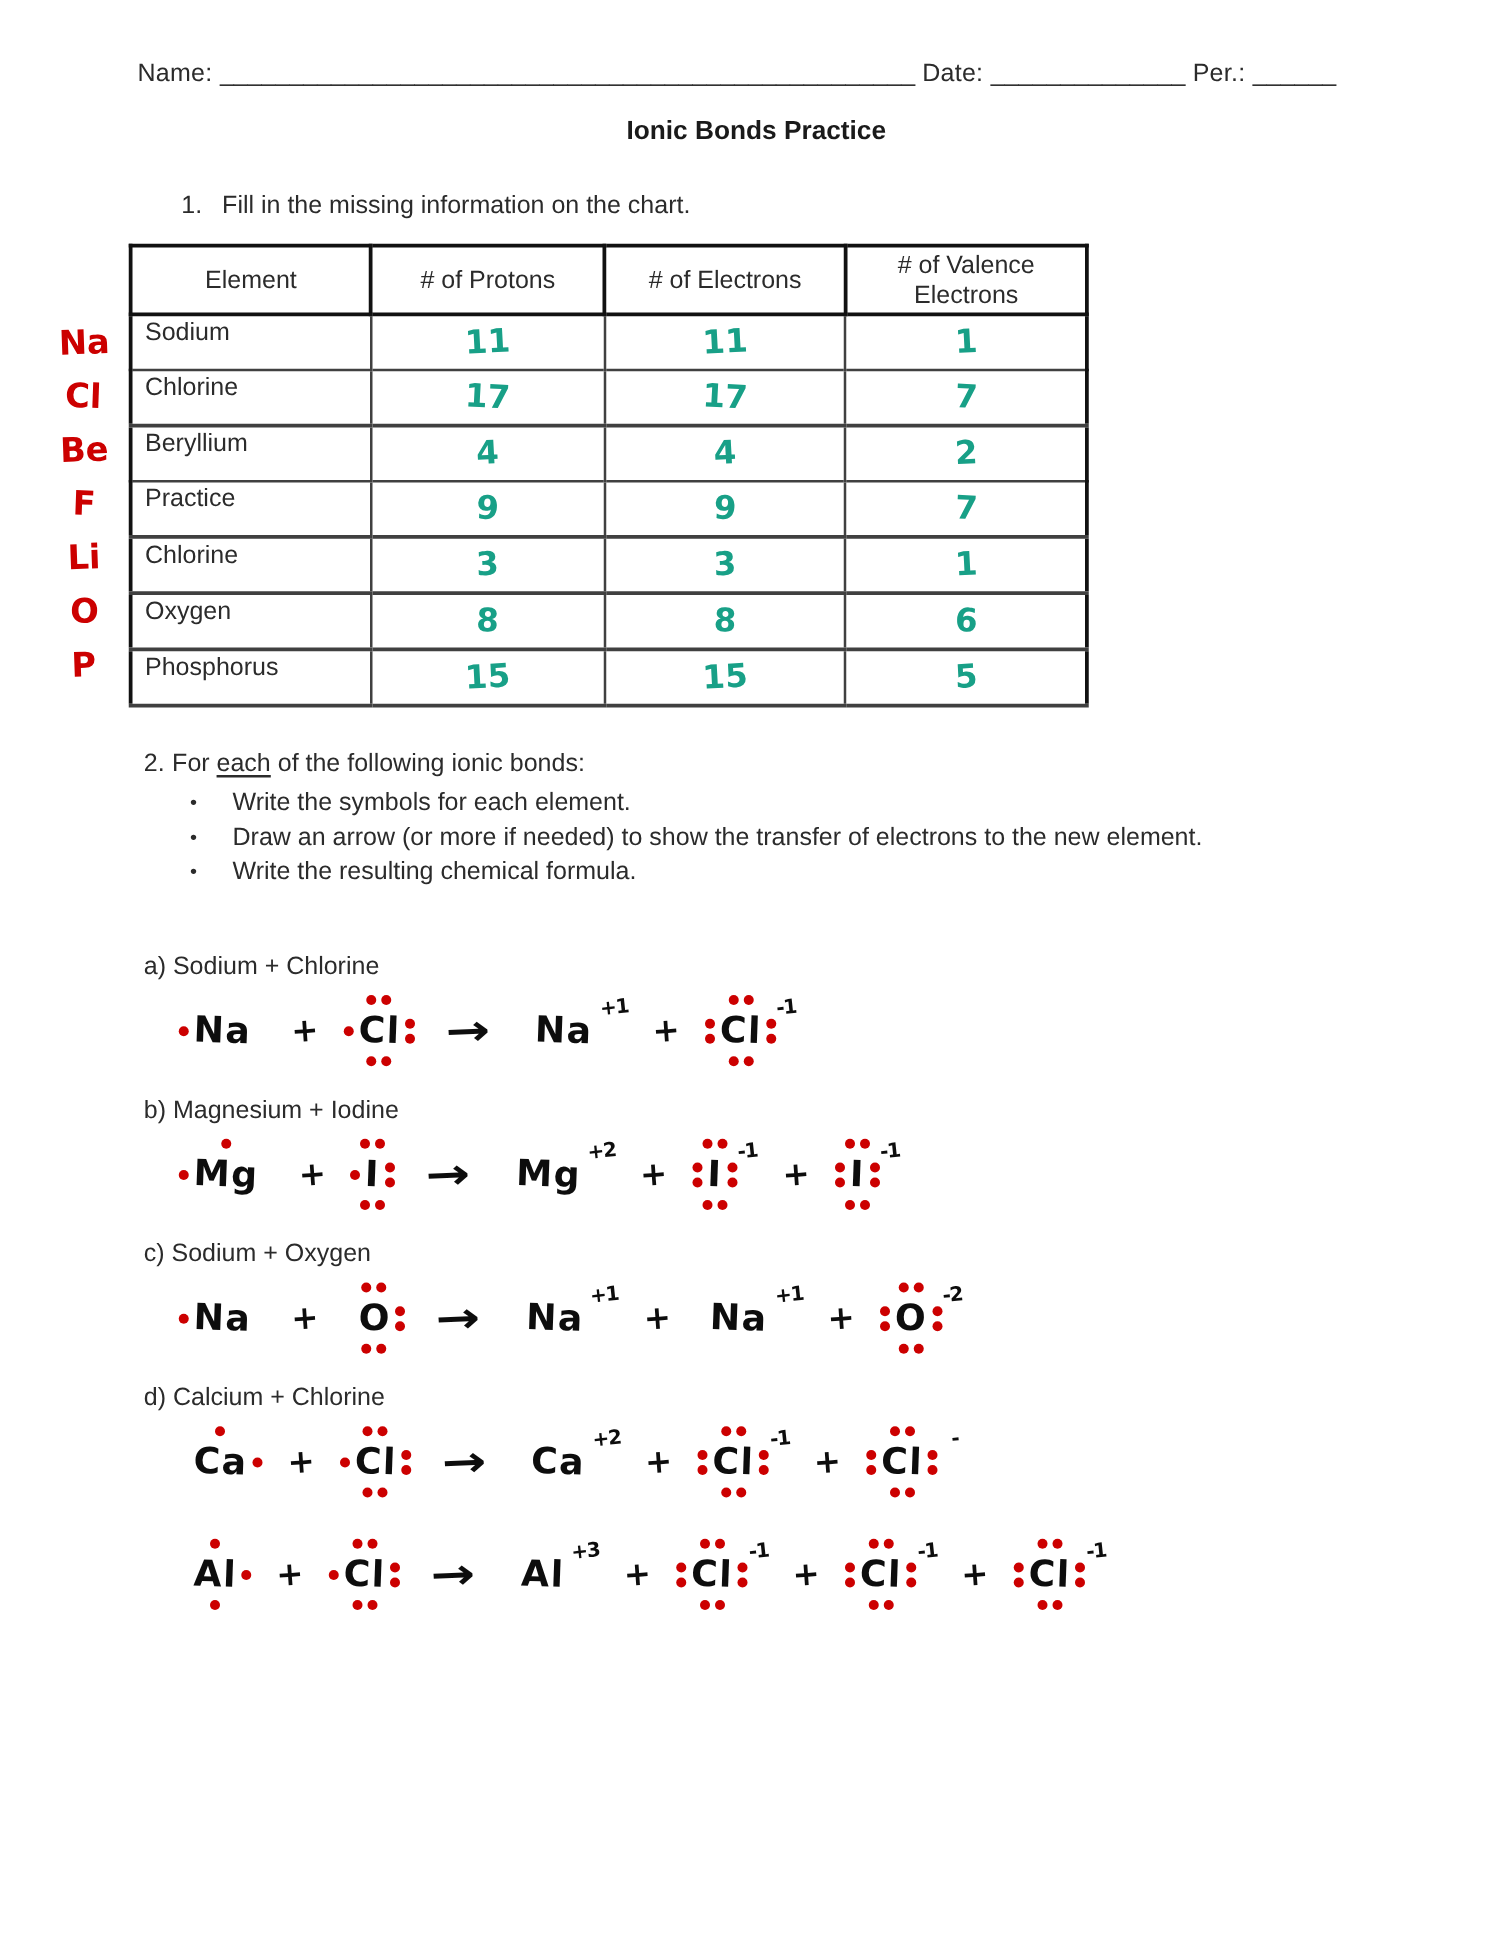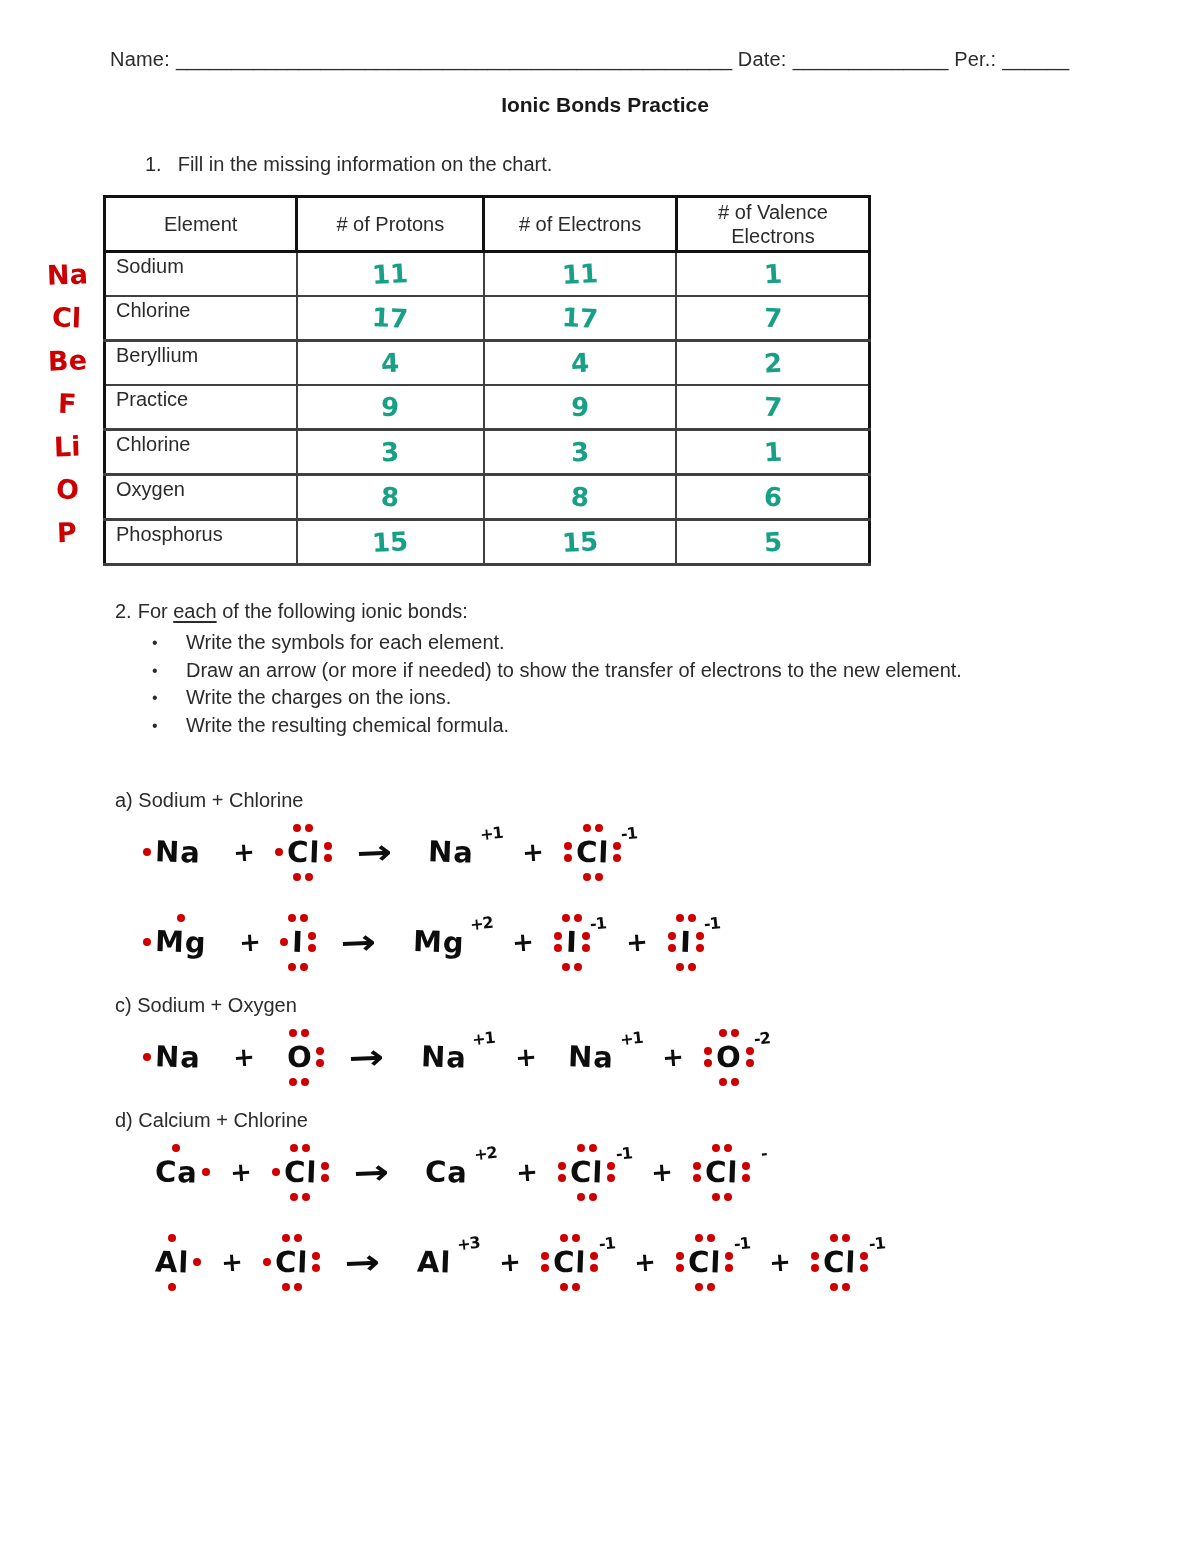--- a/index.html
+++ b/index.html
@@ -187,21 +187,20 @@
     </table>
   </div>
 
   <div class="q2">
     <span class="num">2.</span><span>For </span><span class="u">each</span><span> of the following ionic bonds:</span>
   </div>
 
   <ul class="bullets">
       <li><span>Write the symbols for each element.</span></li>
       <li><span>Draw an arrow (or more if needed) to show the transfer of electrons to the new element.</span></li>
-      <li><span>Write the charges on the ions.</span></li>
       <li><span>Write the resulting chemical formula.</span></li>
     </ul>
 
   <div class="reactions">
       <div class="reaction">
         <div class="rx-label"><span>a)</span> <span>Sodium + Chlorine</span></div>
         <div class="rx-row">
           <span class="lewis">
             <span class="dots left">
               <i class="dot"></i>
@@ -249,20 +248,21 @@
             </span>
             <span class="dots bottom">
               <i class="dot"></i>
               <i class="dot"></i>
             </span>
             <sup class="charge">-1</sup>
           </span>
         </div>
       </div>
       <div class="reaction">
+        <div class="rx-label"><span>b)</span> <span>Magnesium + Iodine</span></div>
         <div class="rx-row">
           <span class="lewis">
             <span class="dots top">
               <i class="dot"></i>
             </span>
             <span class="dots left">
               <i class="dot"></i>
             </span>
             <b class="sym">Mg</b>
           </span>

